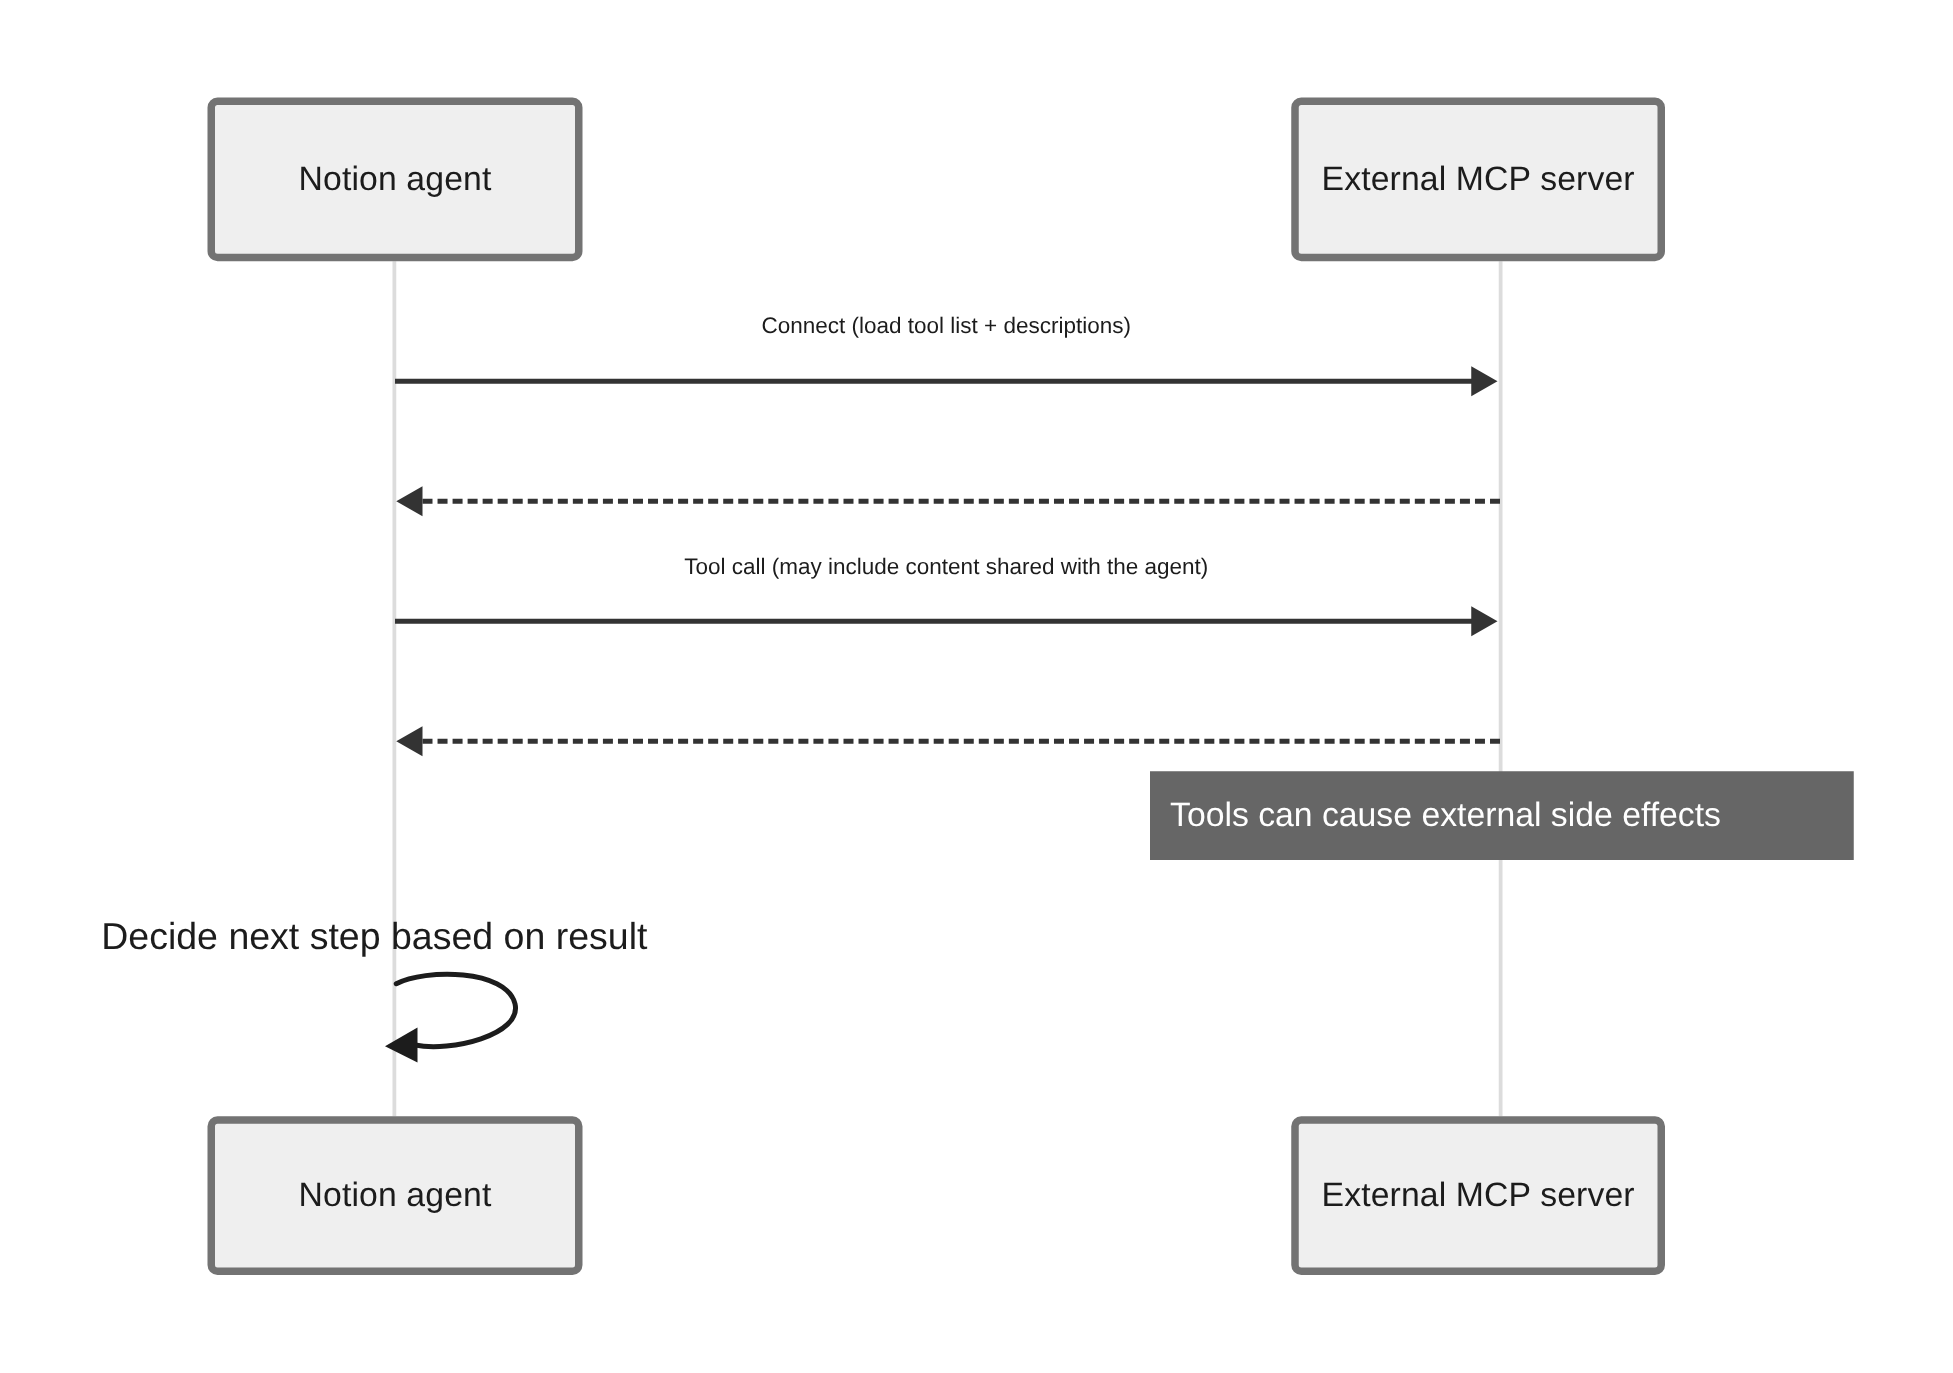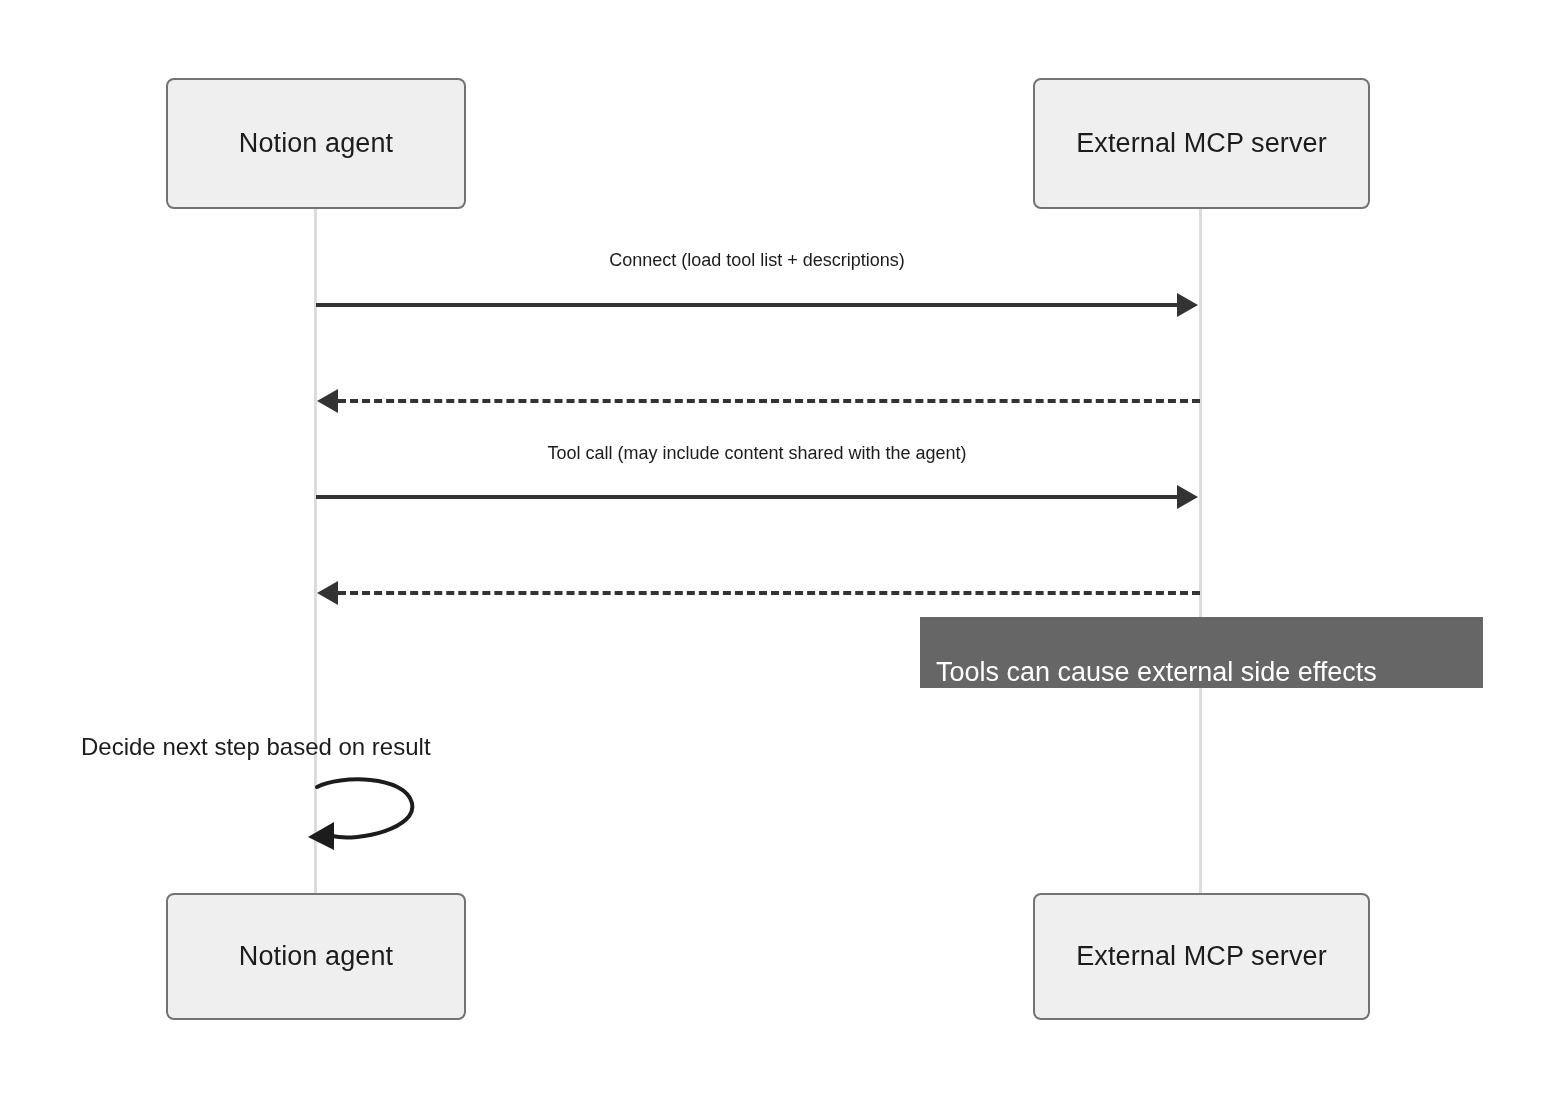--- a/index.html
+++ b/index.html
@@ -32,32 +32,32 @@
     height: 684px;
   }
   .lifeline.left  { left: 314px; }
   .lifeline.right { left: 1199px; }
 
   
   .participant {
     position: absolute;
     box-sizing: border-box;
     background: #efefef;
-    border: 2px solid #737373;
+    border: 6px solid #737373;
     border-radius: 8px;
     display: flex;
     align-items: center;
     justify-content: center;
     color: #1c1c1c;
     font-size: 27px;
     letter-spacing: 0.1px;
     white-space: nowrap;
   }
   .participant.p-left  { left: 166px;  width: 300px; }
-  .participant.p-right { left: 1033px; width: 337px; }
+  .participant.p-right { left: 1033px; width: 299px; }
   .participant.top     { top: 78px;  height: 131px; }
   .participant.bottom  { top: 893px; height: 127px; }
 
   
   .msg-label {
     position: absolute;
     font-size: 18px;
     color: #1c1c1c;
     white-space: nowrap;
     text-align: center;
@@ -86,31 +86,31 @@
     border-bottom: 12px solid transparent;
     border-right: 21px solid #333333;
   }
 
   
   .note-box {
     position: absolute;
     box-sizing: border-box;
     background: #666666;
     display: flex;
-    align-items: flex-end;
+    align-items: center;
     color: #ffffff;
     font-size: 27px;
     white-space: nowrap;
     padding-left: 16px;
   }
 
   
   .selfloop-label {
     position: absolute;
-    font-size: 24px;
+    font-size: 30px;
     color: #1c1c1c;
     white-space: nowrap;
     text-align: right;
   }
   .selfloop-svg {
     position: absolute;
     overflow: visible;
   }
 </style>
 </head>

